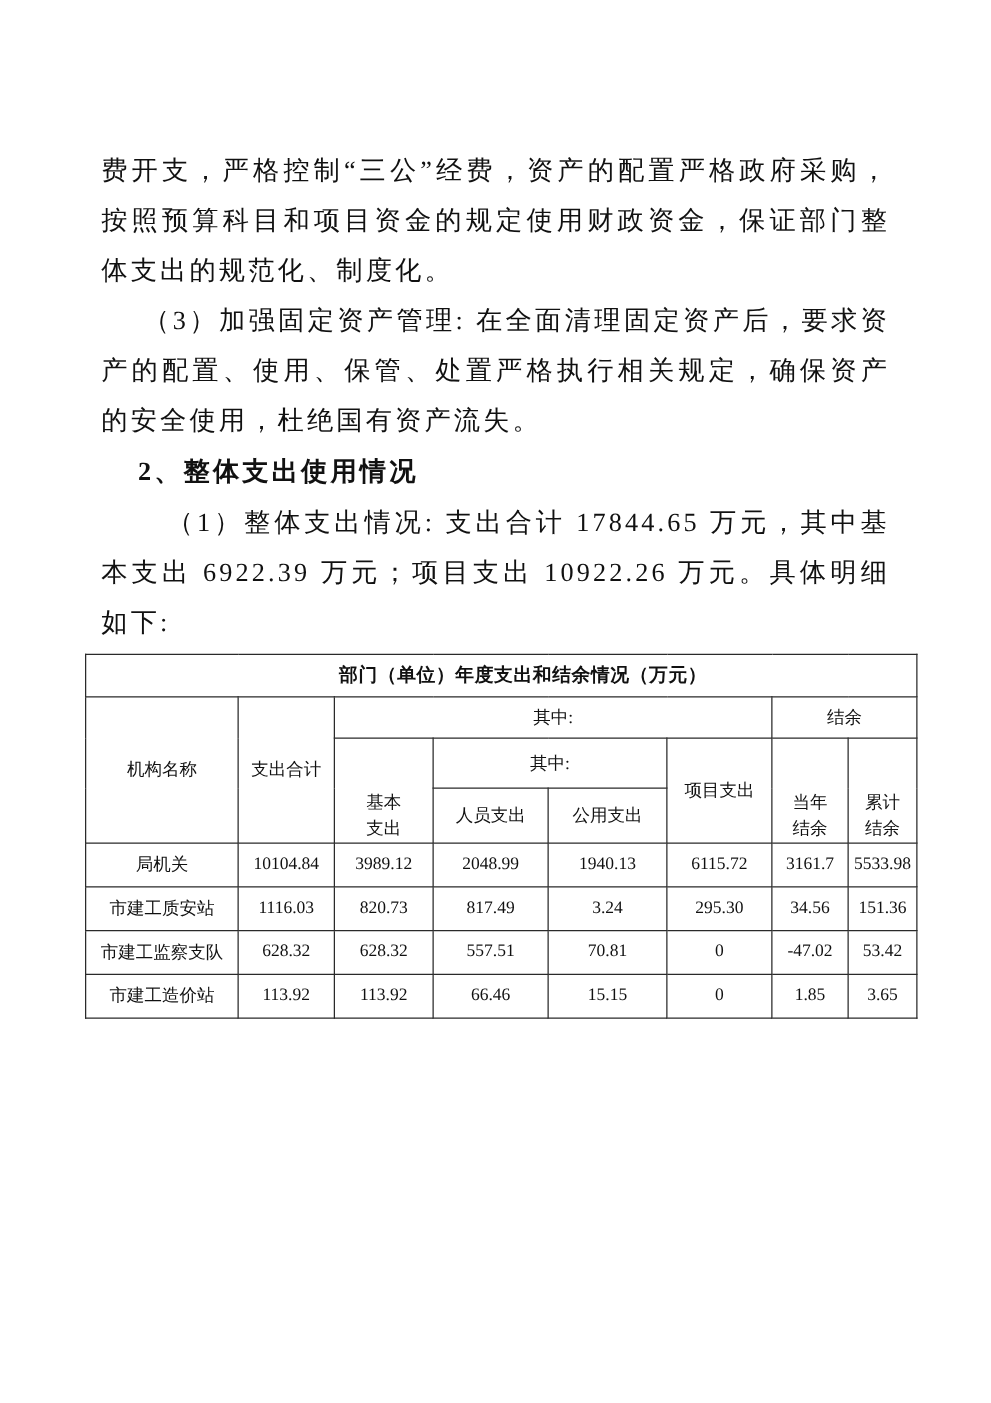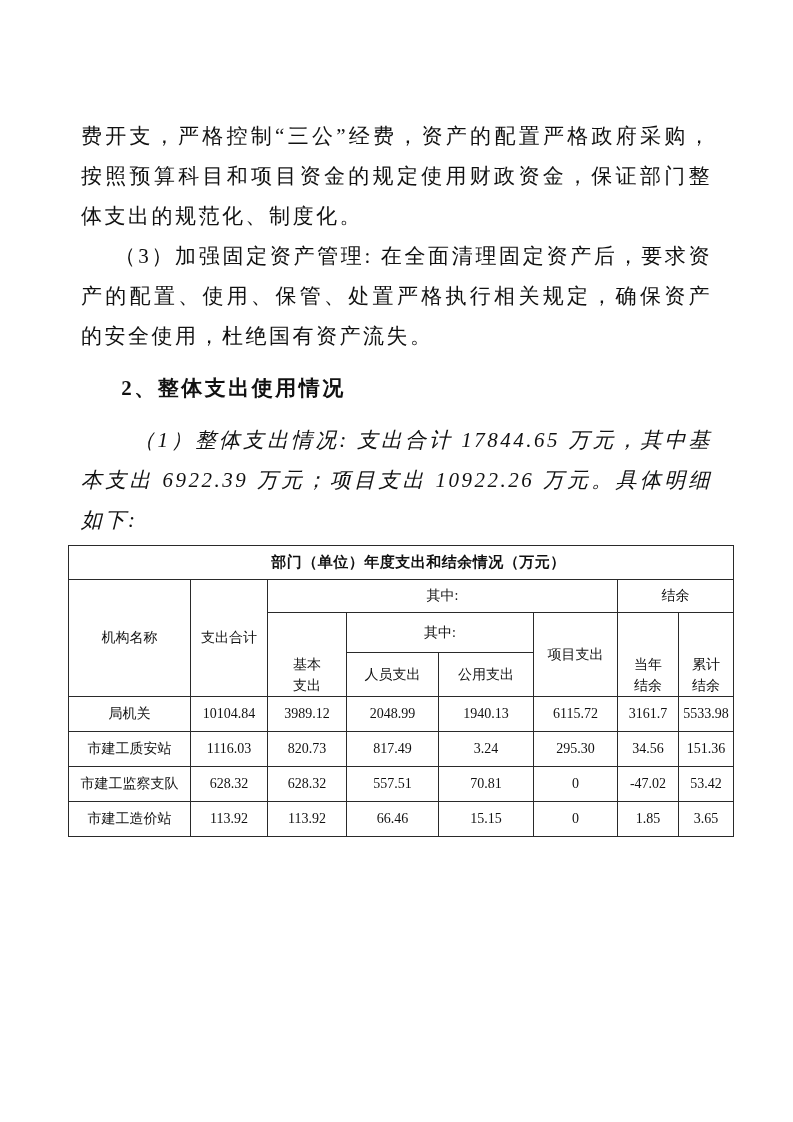--- a/index.html
+++ b/index.html
@@ -21,23 +21,23 @@
   }
   .para {
     margin: 0;
     font-size: 21px;
     line-height: 40px;
     letter-spacing: 2.5px;
     text-align: justify;
     text-justify: inter-character;
   }
   .indent-a { text-indent: 1.6em; }   
-  .indent-b { text-indent: 2.5em; font-style: italic; }   
+  .indent-b { text-indent: 2.5em; }   
   .heading {
-    margin: 12px;
+    margin: 1px;
     font-size: 21px;
     line-height: 40px;
     letter-spacing: 2.5px;
     font-weight: bold;
     text-indent: 1.35em;
   }
   table.data-table {
     border-collapse: collapse;
     table-layout: fixed;
     width: 665px;

